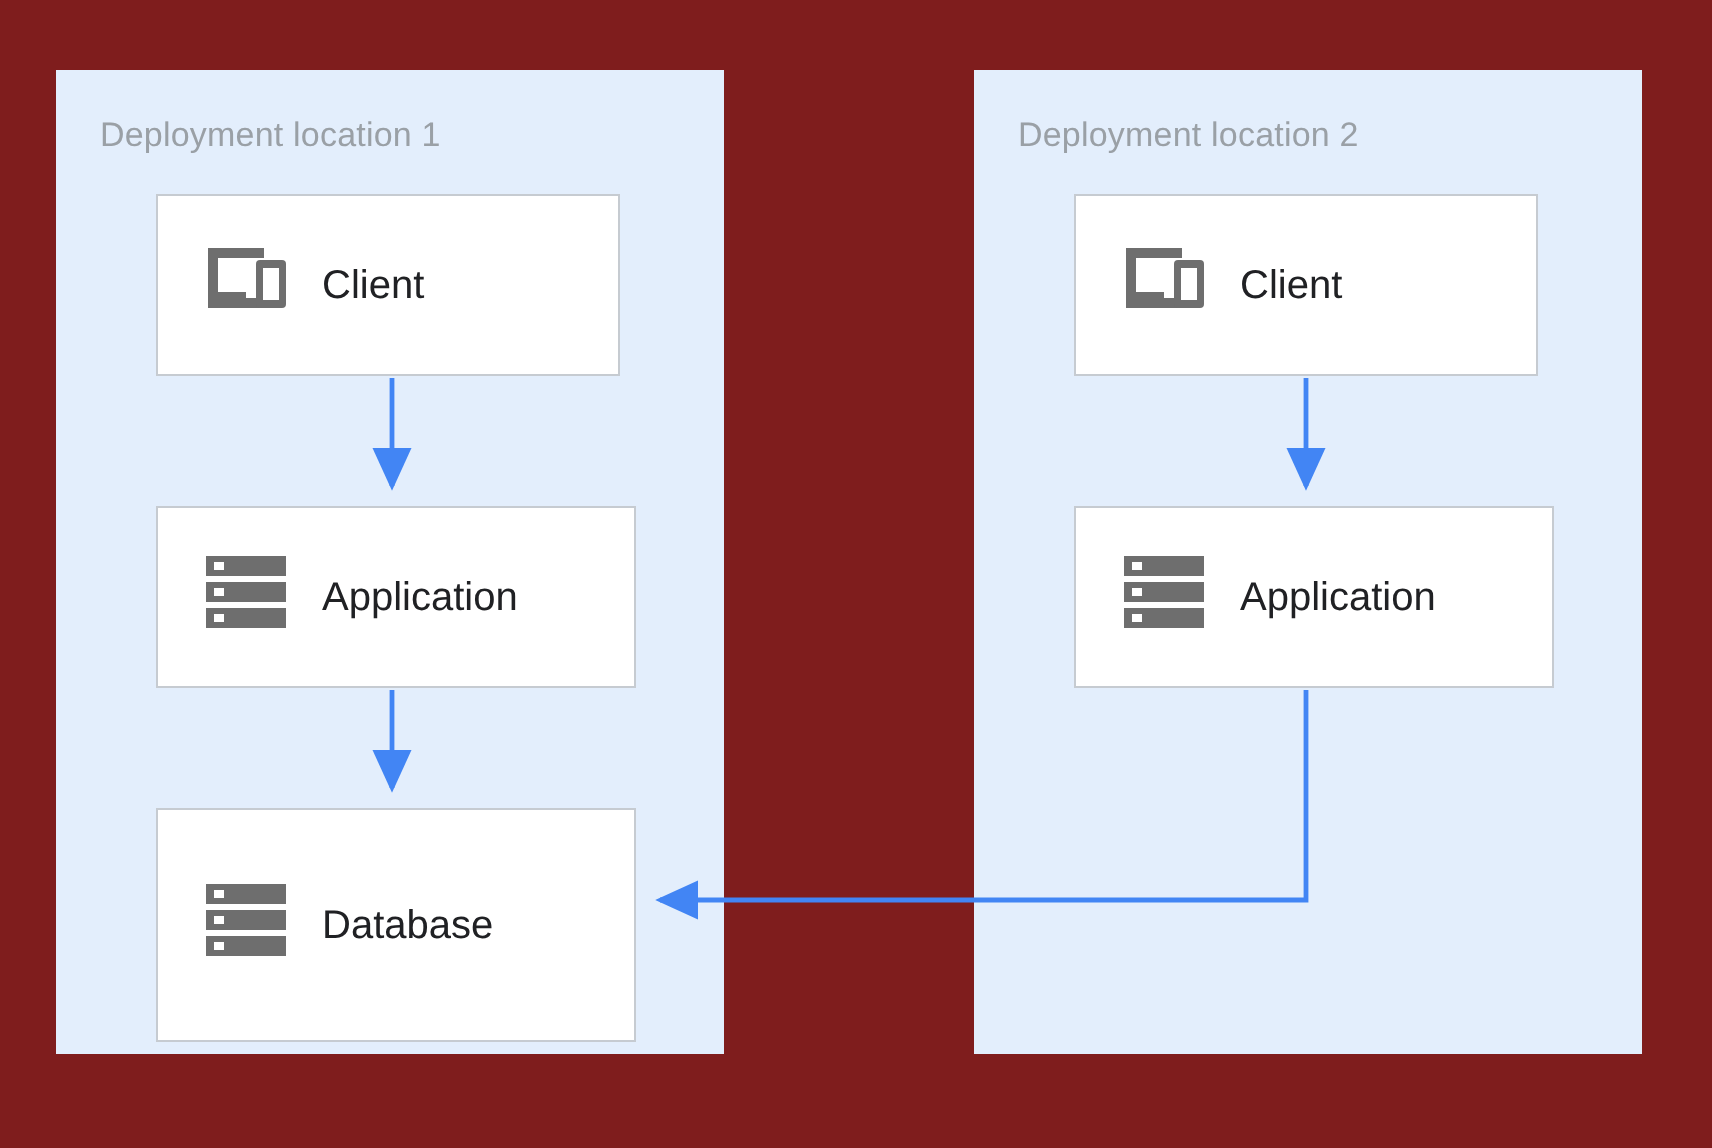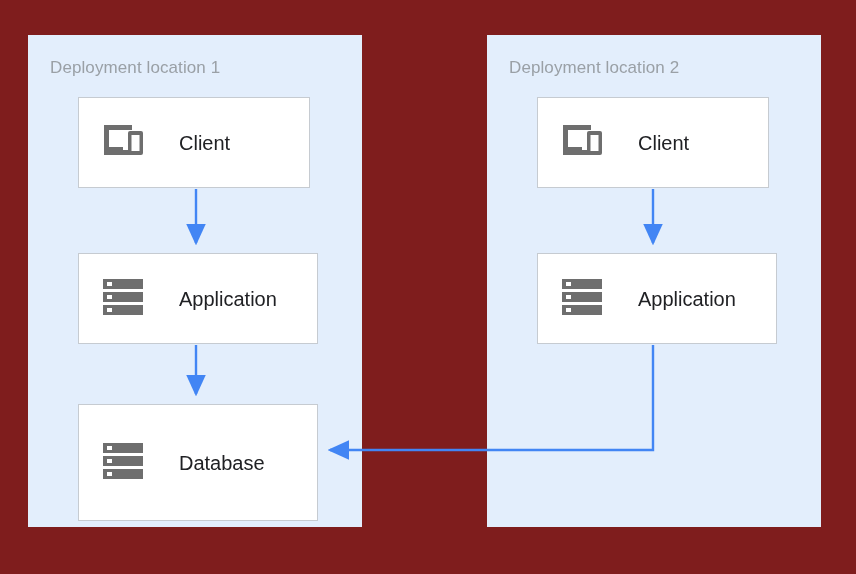--- a/index.html
+++ b/index.html
@@ -42,21 +42,21 @@
     align-items: center;
     justify-content: flex-start;
   }
   .node-icon {
     flex: 0 0 auto;
     display: block;
     margin-left: 22px;
   }
   .node-label {
     flex: 0 0 auto;
-    margin-left: 34px;
+    margin-left: 16px;
     color: #202124;
     font-size: 20px;
     line-height: 24px;
     white-space: nowrap;
   }
   .connectors {
     position: absolute;
     left: 0;
     top: 0;
     width: 856px;

